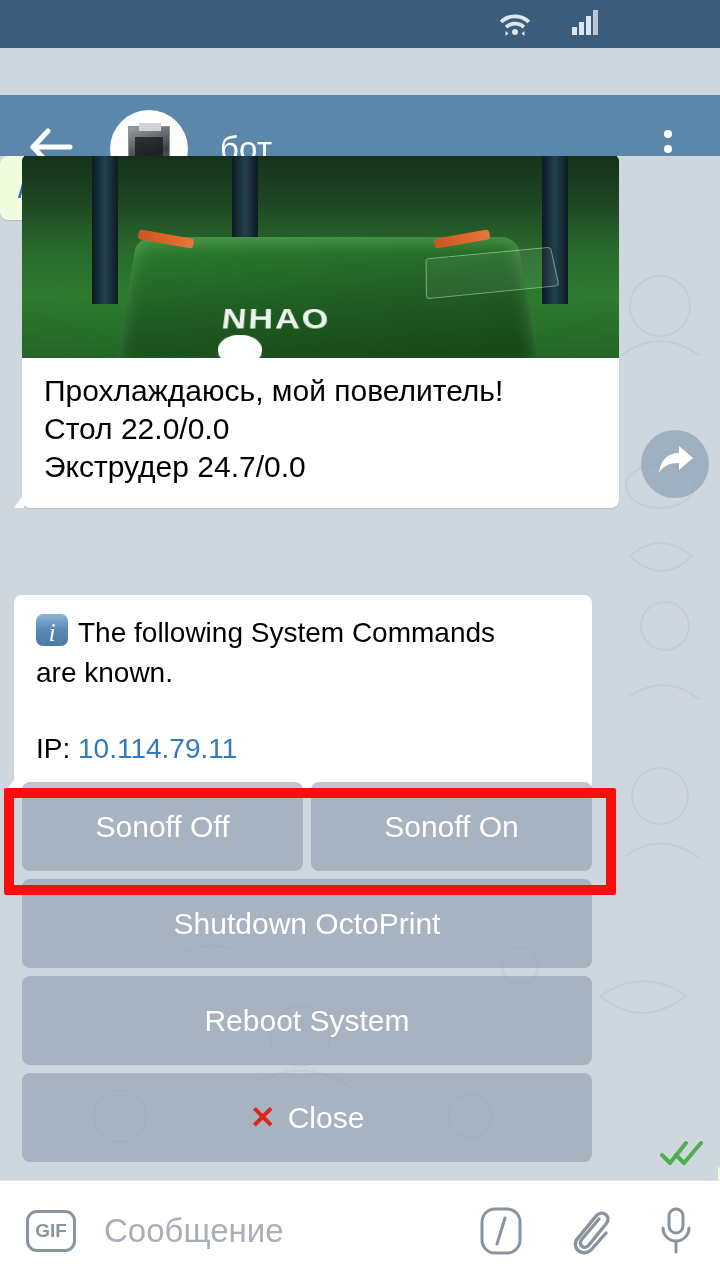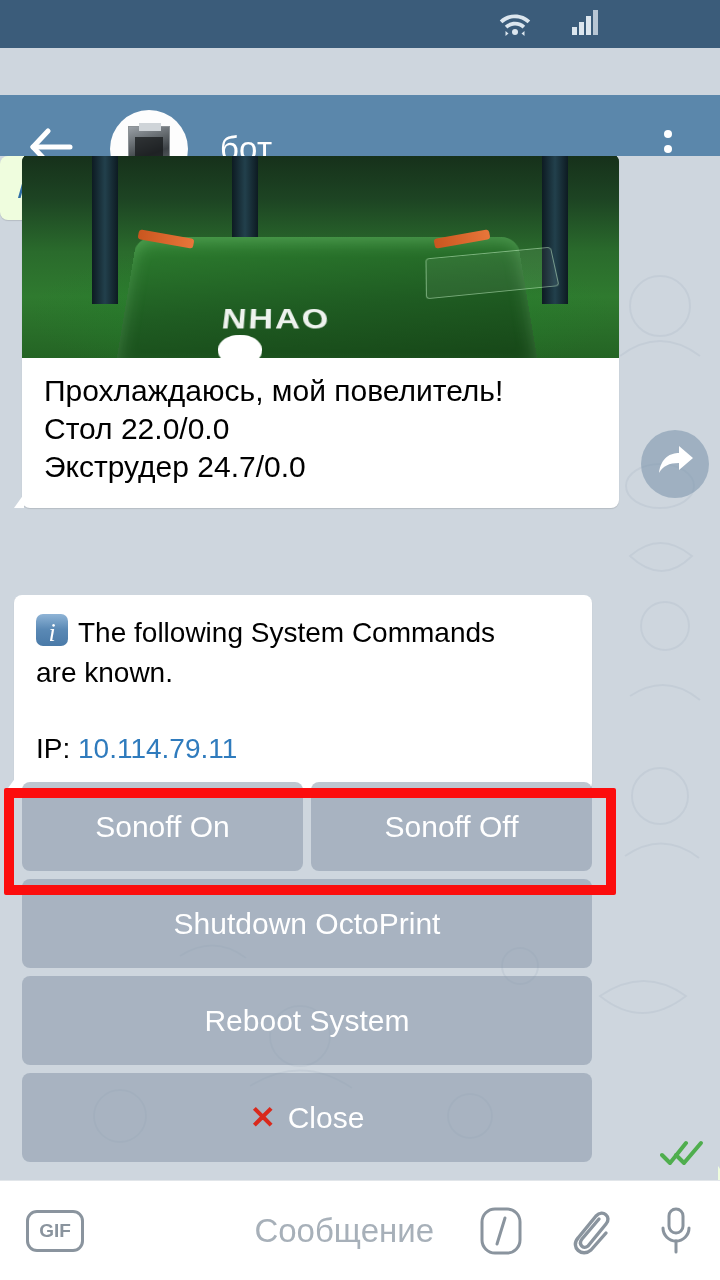--- a/index.html
+++ b/index.html
@@ -334,35 +334,34 @@
     position: absolute;
     bottom: 0; left: 0;
     width: 720px; height: 100px;
     background: #ffffff;
     display: flex;
     align-items: center;
     padding: 0 26px;
     border-top: 1px solid #e2e6ea;
   }
   .gif-btn {
-    width: 58px; height: 42px;
+    width: 50px; height: 42px;
     border: 3px solid #8a949e;
     border-radius: 11px;
     display: flex; align-items: center; justify-content: center;
     color: #8a949e;
     font-size: 19px;
     font-weight: bold;
     flex: 0 0 auto;
   }
   .msg-placeholder {
     margin-left: 28px;
     color: #a7b0b9;
     font-size: 33px;
     flex: 1 1 auto;
-    text-align: right;
   }
   .bar-icon {
     flex: 0 0 auto;
     margin-left: 46px;
     display: flex; align-items: center; justify-content: center;
   }
 </style>
 </head>
 <body>
 
@@ -477,22 +476,22 @@
       <div class="info-line">are known.</div>
       <div class="info-line ip-row">
         <span>IP:</span>
         <span class="ip-link">10.114.79.11</span>
       </div>
     </div>
 
     <div class="keyboard">
 
       <div class="kb-row">
+        <div class="kb-btn">Sonoff Off</div>
         <div class="kb-btn">Sonoff On</div>
-        <div class="kb-btn">Sonoff Off</div>
       </div>
 
       <div class="kb-row">
         <div class="kb-btn">Shutdown OctoPrint</div>
       </div>
 
       <div class="kb-row">
         <div class="kb-btn">Reboot System</div>
       </div>
 

